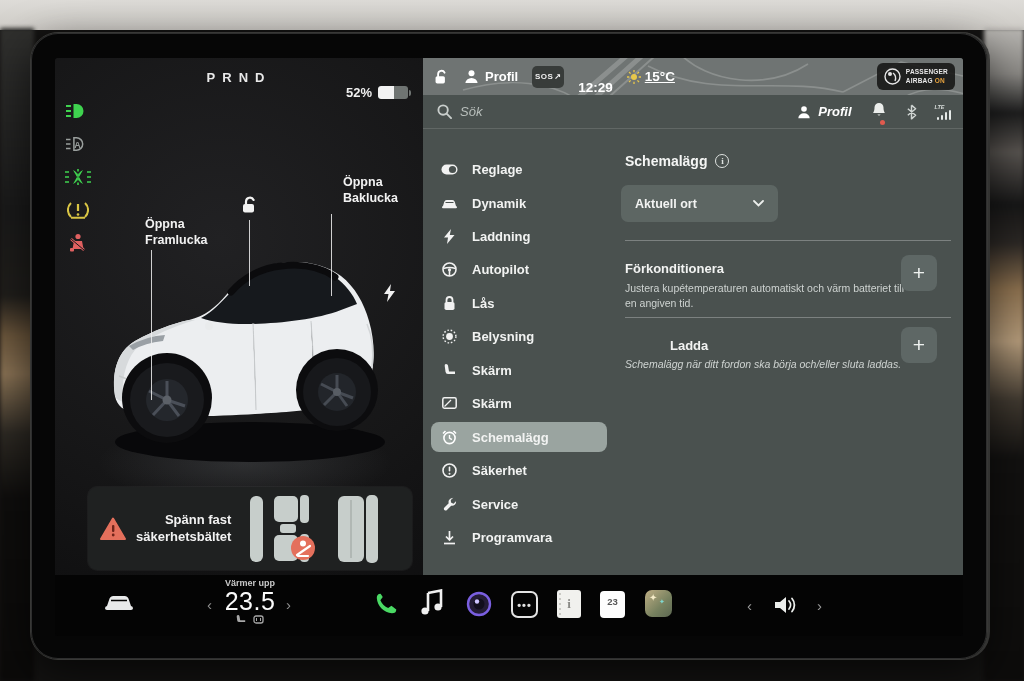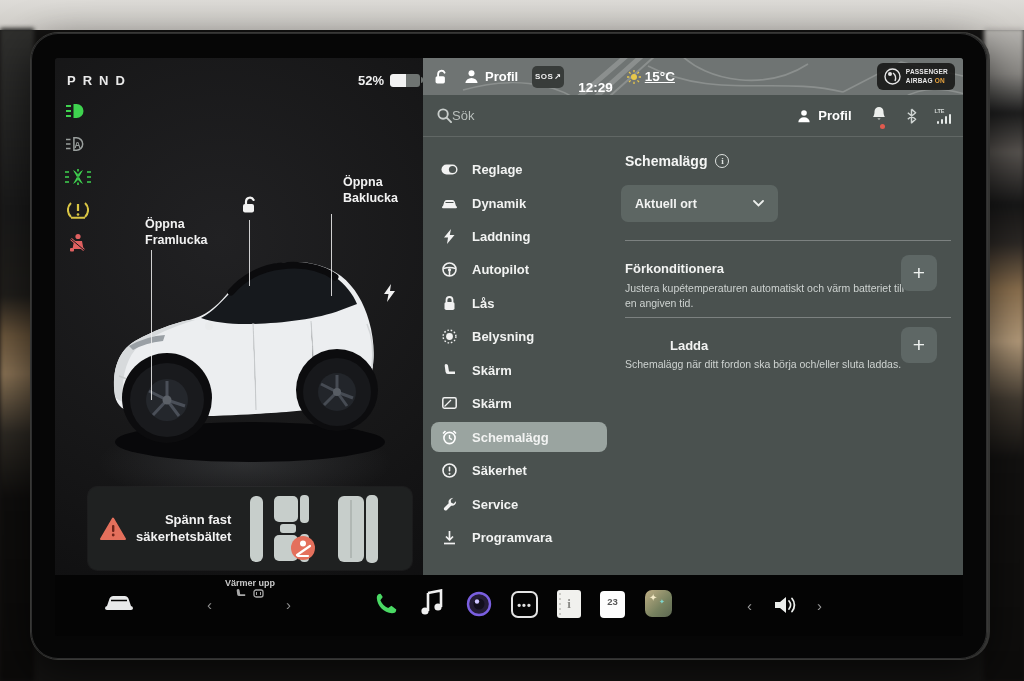--- a/index.html
+++ b/index.html
@@ -17,21 +17,21 @@
   
   .tablet { position:absolute; left:30px; top:32px; width:958px; height:628px; background:#060606;
     border-radius:28px; box-shadow:0 14px 44px rgba(0,0,0,.65), inset 0 0 0 1px #2e2e2e, 2px 0 0 #4a4a48;
     border:1px solid #383836; }
   .screen { position:absolute; left:24px; top:25px; width:908px; height:578px; background:#0a0a0b;
     overflow:hidden; border-radius:3px; }
 
   
   .left-area { position:absolute; left:0; top:0; width:368px; height:517px;
     background:radial-gradient(130% 90% at 45% 35%, #212123 0%, #161617 55%, #0c0c0d 100%); }
-  .gear-row { position:absolute; left:12px; top:12px; right:0; height:20px; display:flex; align-items:center; }
+  .gear-row { position:absolute; left:12px; top:12px; right:12px; height:20px; display:flex; align-items:center;flex-direction:column; }
   .prnd { color:#e9e9e9; font-size:13px; font-weight:bold; letter-spacing:7px; }
   .batt-wrap { margin-left:auto; display:flex; align-items:center; gap:6px; }
   .batt-pct { color:#f0f0f0; font-size:13px; font-weight:bold; }
   .batt { width:30px; height:13px; border-radius:3px; background:#6f7472; position:relative; overflow:hidden; }
   .batt::after { content:""; position:absolute; left:0; top:0; bottom:0; width:52%; background:#f2f2f2; border-radius:3px 0 0 3px; }
   .batt-tip { width:2px; height:6px; background:#6f7472; border-radius:0 2px 2px 0; margin-left:-5px; }
 
   .ind-col { position:absolute; left:10px; top:42px; display:flex; flex-direction:column; gap:11px; }
   .ind { width:26px; height:22px; display:flex; align-items:center; justify-content:center; }
 
@@ -57,22 +57,22 @@
   .sos-badge { background:#383c3a; border-radius:5px; width:32px; height:22px; display:flex; align-items:center; justify-content:center;
     color:#f0f0f0; font-size:8px; font-weight:bold; letter-spacing:.5px; }
   .sb-time { color:#fff; font-size:13.5px; font-weight:bold;margin-top:21px; }
   .sb-temp { color:#fff; font-size:13.5px; font-weight:bold; display:flex; align-items:center; gap:4px;text-decoration:underline; }
   .airbag-badge { margin-left:auto; background:rgba(22,22,20,.88); border-radius:6px; height:27px; padding:0 7px;
     display:flex; align-items:center; gap:5px; }
   .airbag-txt { font-size:6.5px; font-weight:bold; color:#e9e9e9; line-height:1.35; letter-spacing:.2px; }
   .airbag-on { color:#e8a33d; }
 
   .settings { position:absolute; left:0; top:37px; width:542px; height:480px; background:#4a514f; }
-  .search-row { position:absolute; left:0; top:0; width:542px; height:42px; display:flex; align-items:center;
-    padding:0 14px; gap:0; border-bottom:1px solid rgba(255,255,255,.13); }
+  .search-row { position:absolute; left:0; top:0; width:542px; height:34px; display:flex; align-items:center;
+    padding:0 14px; gap:8px; border-bottom:1px solid rgba(255,255,255,.13);font-style:italic; }
   .search-ph { color:#b9bfbc; font-size:13px; }
   .sr-right { margin-left:auto; display:flex; align-items:center; gap:20px; }
   .sr-profile { display:flex; align-items:center; gap:7px; color:#fff; font-size:13px; font-weight:bold; }
   .bell-wrap { position:relative; }
   .bell-dot { position:absolute; right:1px; bottom:-3px; width:5px; height:5px; border-radius:50%; background:#e05a4e; }
   .lte { display:flex; flex-direction:column; align-items:flex-start; }
   .lte-label { color:#d6dbd9; font-size:5.5px; font-weight:bold; margin-left:-2px; }
   .lte-bars { display:flex; align-items:flex-end; gap:1.5px; }
   .lte-bars i { width:2.5px; background:#e6eae8; border-radius:1px; display:block; }
 
@@ -508,37 +508,38 @@
             </div>
             <div class="divider" style="top:145px;"></div>
 
             <div class="sec-title" style="top:166px;">Förkonditionera</div>
             <div class="sec-desc" style="top:186px;">Justera kupétemperaturen automatiskt och värm batteriet till en angiven tid.</div>
             <div class="plus-btn" style="top:160px;">+</div>
 
             <div class="divider" style="top:222px;"></div>
 
             <div class="sec-title" style="top:243px;padding-left:45px;">Ladda</div>
-            <div class="sec-desc" style="top:262px;">Schemalägg när ditt fordon ska börja och/eller sluta laddas.</div>
+            <div class="sec-desc" style="top:262px;font-style:italic;">Schemalägg när ditt fordon ska börja och/eller sluta laddas.</div>
             <div class="plus-btn" style="top:232px;">+</div>
           </div>
         </div>
       </div>
 
       <div class="dock">
         <span class="dock-item" style="left:48px; top:16px;">
           <svg width="32" height="22" viewBox="0 0 32 22">
               <path d="M4 15 l2.2-6.5 Q7 5 10.5 5 h11 q3.5 0 4.3 3.5 L28 15 q2 .5 2 2.2 0 1.8-2 1.8 H4 q-2 0-2-1.8 0-1.7 2-2.2 z" fill="#e8e9ea"></path>
               <path d="M8 9.5 h16" stroke="#040404" stroke-width="1.6"></path>
             </svg>
         </span>
 
         <span class="climate-chev" style="left:152px;">‹</span>
         <div class="climate">
           <div class="climate-status">Värmer upp</div>
+          <div class="climate-temp">23.5</div>
           <div class="seat-minis">
             <svg width="11" height="9" viewBox="0 0 11 9">
                 <path d="M2 0 q-1.5 0 -1.3 1.5 l.5 4 q.2 1.5 2 1.5 h6 v-1.8 h-5 l-.7 -4 Q3.3 0 2 0 z" fill="#a8a8a8"></path>
               </svg>
             <svg width="11" height="9" viewBox="0 0 11 9">
                 <rect x="1" y="1" width="9" height="7" rx="2" fill="none" stroke="#a8a8a8" stroke-width="1.3"></rect>
                 <line x1="3.5" y1="3" x2="3.5" y2="6" stroke="#a8a8a8"></line>
                 <line x1="7.5" y1="3" x2="7.5" y2="6" stroke="#a8a8a8"></line>
               </svg>
           </div>

